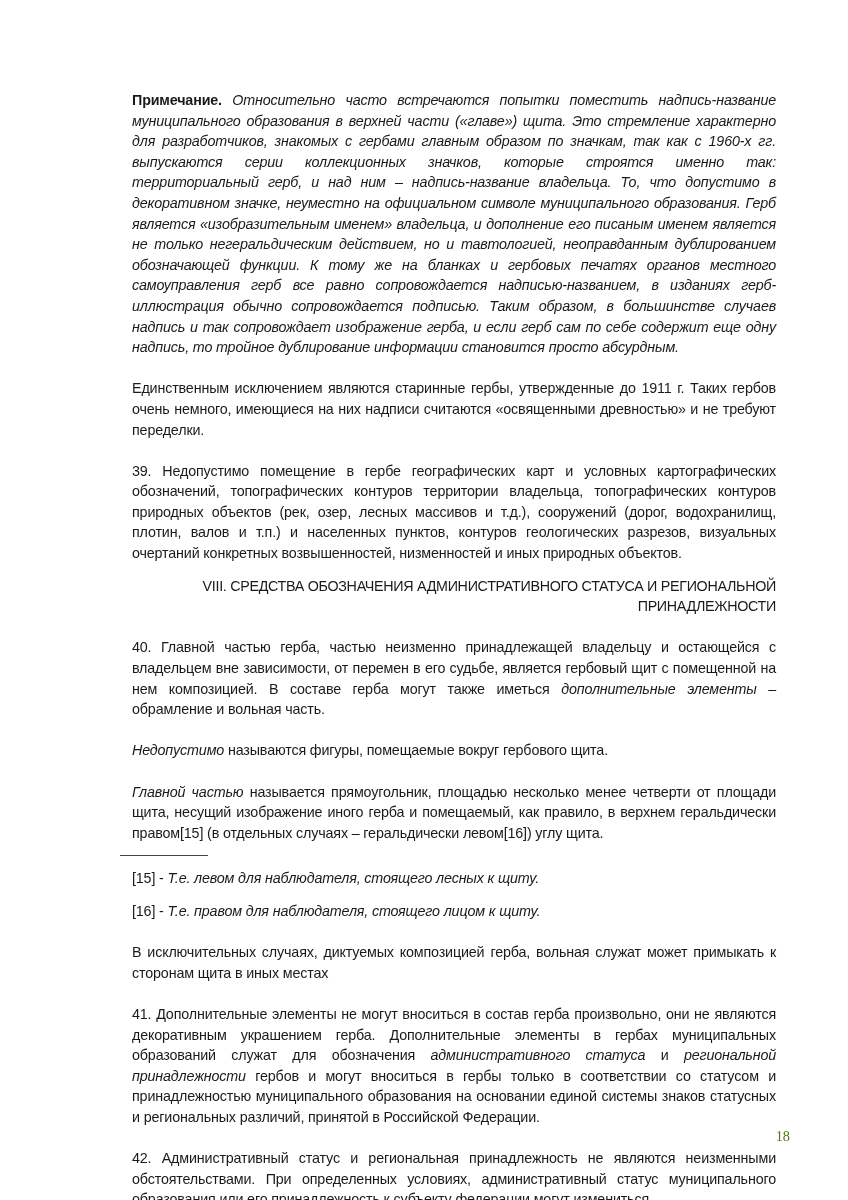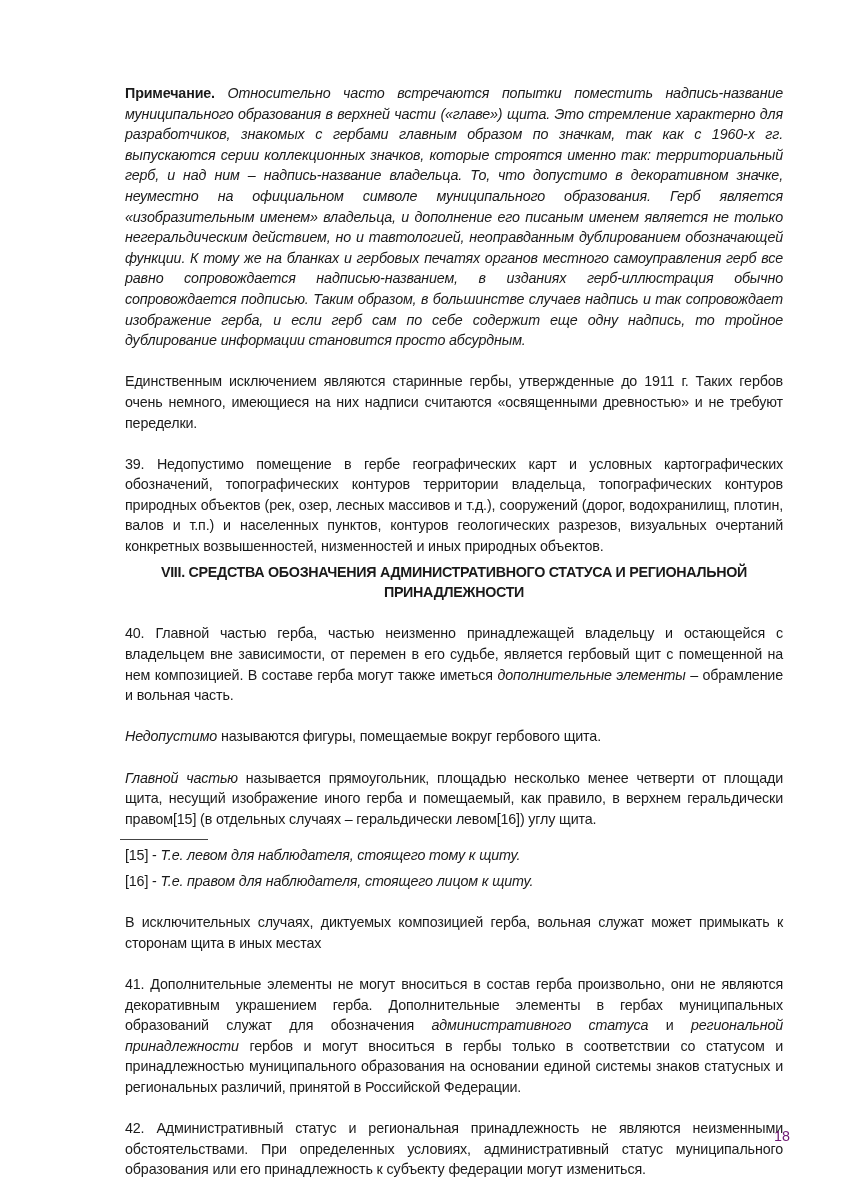--- a/index.html
+++ b/index.html
@@ -10,45 +10,45 @@
     top: 78px;
     width: 668px;
     font-family: "Liberation Sans", sans-serif;
     font-size: 14.3px;
     line-height: 20.6px;
     color: #1a1a1a;
     text-align: justify;
     letter-spacing: -0.15px;
     word-spacing: 0px;
   }
-  .page p { margin: 5px; }
+  .page p { margin: 12px; }
   .gap { margin-top: 20.6px !important; }
   .it { font-style: italic; }
   .b { font-weight: bold; }
   .heading {
-    font-weight: bold;
-    text-align: center;
+    font-weight: normal;
+    text-align: right;
     margin-top: 20.6px;
     letter-spacing: -0.3px;
   }
   .fn-rule {
     width: 88px;
     height: 0;
     border-top: 1px solid #444;
     margin-top: 10px;
     margin-bottom: 0;
   }
   .fn { text-align: left; }
   .page-number {
     position: absolute;
     right: 58px;
     top: 1128px;
-    font-family: Liberation Sans, sans-serif;
+    font-family: Liberation Serif, serif;
     font-size: 14.3px;
-    color: #701a75;
+    color: #4d7c0f;
   }
 </style>
 </head>
 <body>
 
 <div class="page">
 
   <p><span class="b">Примечание.</span><span class="it"> Относительно часто встречаются попытки поместить надпись-название муниципального образования в верхней части («главе») щита. Это стремление характерно для разработчиков, знакомых с гербами главным образом по значкам, так как с 1960-х гг. выпускаются серии коллекционных значков, которые строятся именно так: территориальный герб, и над ним – надпись-название владельца. То, что допустимо в декоративном значке, неуместно на официальном символе муниципального образования. Герб является «изобразительным именем» владельца, и дополнение его писаным именем является не только негеральдическим действием, но и тавтологией, неоправданным дублированием обозначающей функции. К тому же на бланках и гербовых печатях органов местного самоуправления герб все равно сопровождается надписью-названием, в изданиях герб-иллюстрация обычно сопровождается подписью. Таким образом, в большинстве случаев надпись и так сопровождает изображение герба, и если герб сам по себе содержит еще одну надпись, то тройное дублирование информации становится просто абсурдным.</span></p>
 
   <p class="gap">Единственным исключением являются старинные гербы, утвержденные до 1911 г. Таких гербов очень немного, имеющиеся на них надписи считаются «освященными древностью» и не требуют переделки.</p>
@@ -58,21 +58,21 @@
   <p class="heading">VIII. СРЕДСТВА ОБОЗНАЧЕНИЯ АДМИНИСТРАТИВНОГО СТАТУСА И РЕГИОНАЛЬНОЙ ПРИНАДЛЕЖНОСТИ</p>
 
   <p class="gap"><span>40. Главной частью герба, частью неизменно принадлежащей владельцу и остающейся с владельцем вне зависимости, от перемен в его судьбе, является гербовый щит с помещенной на нем композицией. В составе герба могут также иметься </span><span class="it">дополнительные элементы</span><span> – обрамление и вольная часть.</span></p>
 
   <p class="gap"><span class="it">Недопустимо</span><span> называются фигуры, помещаемые вокруг гербового щита.</span></p>
 
   <p class="gap"><span class="it">Главной частью</span><span> называется прямоугольник, площадью несколько менее четверти от площади щита, несущий изображение иного герба и помещаемый, как правило, в верхнем геральдически правом[15] (в отдельных случаях – геральдически левом[16]) углу щита.</span></p>
 
   <div class="fn-rule"></div>
 
-  <p class="fn"><span>[15] - </span><span class="it">Т.е. левом для наблюдателя, стоящего тому к щиту.</span></p>
+  <p class="fn"><span>[15] - </span><span class="it">Т.е. левом для наблюдателя, стоящего лесных к щиту.</span></p>
   <p class="fn"><span>[16] - </span><span class="it">Т.е. правом для наблюдателя, стоящего лицом к щиту.</span></p>
 
   <p class="gap">В исключительных случаях, диктуемых композицией герба, вольная служат может примыкать к сторонам щита в иных местах</p>
 
   <p class="gap"><span>41. Дополнительные элементы не могут вноситься в состав герба произвольно, они не являются декоративным украшением герба. Дополнительные элементы в гербах муниципальных образований служат для обозначения </span><span class="it">административного статуса</span><span> и </span><span class="it">региональной принадлежности</span><span> гербов и могут вноситься в гербы только в соответствии со статусом и принадлежностью муниципального образования на основании единой системы знаков статусных и региональных различий, принятой в Российской Федерации.</span></p>
 
   <p class="gap">42. Административный статус и региональная принадлежность не являются неизменными обстоятельствами. При определенных условиях, административный статус муниципального образования или его принадлежность к субъекту федерации могут измениться.</p>
 
 </div>
 

